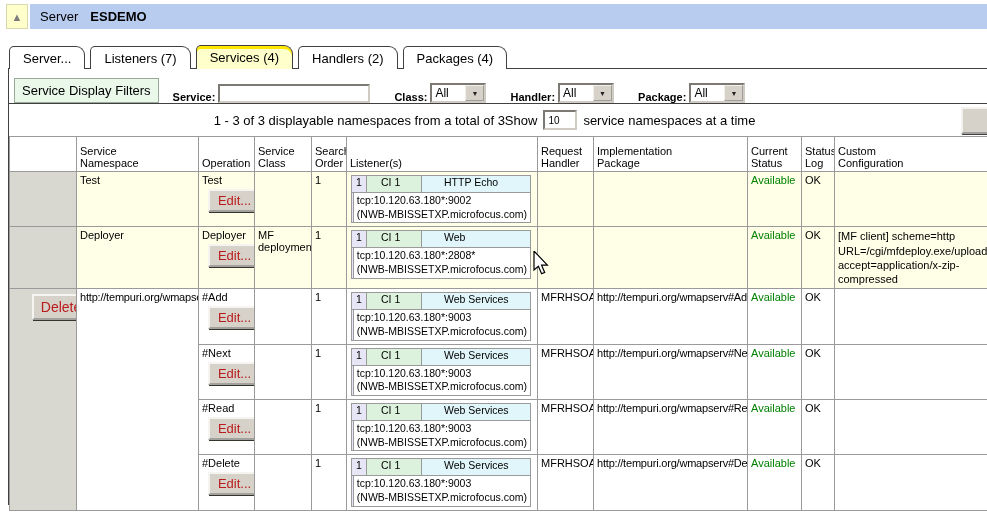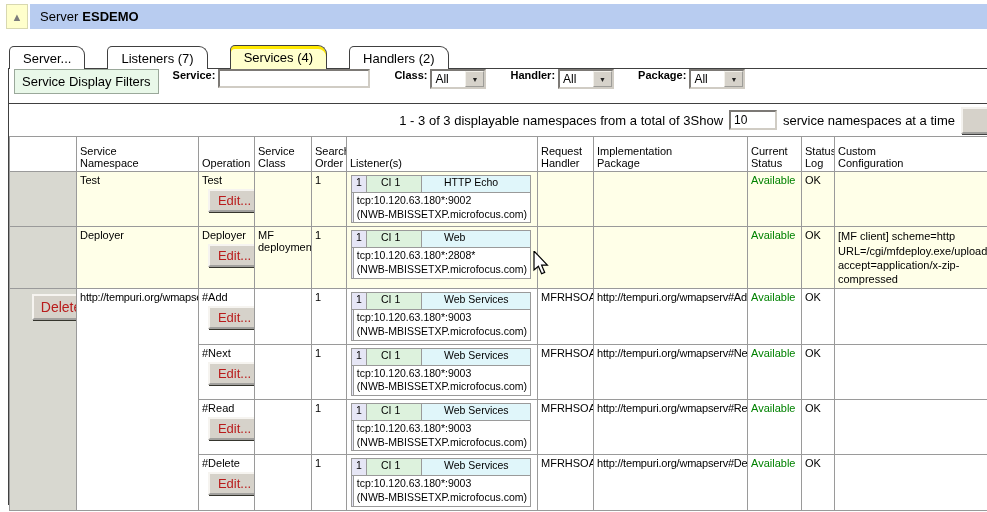--- a/index.html
+++ b/index.html
@@ -4,48 +4,48 @@
 <style>
   html,body{margin:0;padding:0}
   .frame{position:relative;width:987px;height:512px;background:#fff;overflow:hidden;
          font-family:"Liberation Sans",sans-serif;color:#000}
 
   
   .collapse-box{position:absolute;left:6px;top:4px;width:22px;height:25px;background:#ffffcc;
                 border:1px solid #d8d8b0;display:flex;align-items:center;justify-content:center;
                 font-size:11px;color:#7c7c7c;box-sizing:border-box}
   .titlebar{position:absolute;left:30px;top:4px;width:957px;height:25px;background:#b8ccf0;
-            display:flex;align-items:center;padding-left:10px;font-size:13px;box-sizing:border-box;gap:4px}
-
-  
-  .tabs{position:absolute;left:9px;top:45px;display:flex;gap:22px;z-index:2;align-items:flex-end}
+            display:flex;align-items:center;padding-left:10px;font-size:13px;box-sizing:border-box;gap:12px}
+
+  
+  .tabs{position:absolute;left:9px;top:45px;display:flex;gap:5px;z-index:2;align-items:flex-end}
   .tab{height:23px;background:#fff;border:1px solid #404040;border-bottom:none;
        border-radius:5px 9px 0 0;padding:4px 13px 0;font-size:13px;box-sizing:border-box;white-space:nowrap}
   .tab.active{height:24px;background:#ffffcc;box-shadow:inset 0 3px 0 #ffe800;z-index:3}
 
   
   .panel{position:absolute;left:8px;top:68px;width:979px;height:437px;background:#fff;
          border-left:1px solid #404040;border-top:1px solid #404040;box-sizing:border-box}
 
-  .filter-row{height:35px;border-bottom:1px solid #404040;display:flex;align-items:flex-start;
+  .filter-row{height:35px;border-bottom:1px solid #404040;display:flex;align-items:flex-end;
               padding-left:5px;box-sizing:border-box}
   .sdf{background:#e9f8e9;border:1px solid #9aa89a;font-size:13px;padding:4px 7px;margin-right:14px;white-space:nowrap}
   .flabel{font-weight:bold;font-size:11px;margin-right:3px;white-space:nowrap}
   .finput{width:152px;height:19px;border:2px inset #d0ccc4;font-size:12px;padding:0 2px;
           box-sizing:border-box;margin-right:24px;font-family:inherit}
   .sel{display:inline-flex;align-items:stretch;border:2px inset #d0ccc4;background:#fff;height:20px;
        box-sizing:border-box;margin-right:24px}
   .sel .v{font-size:12px;padding:1px 3px;min-width:27px}
   .sel .a{width:17px;background:#d6d2ca;border:1px outset #f2f0ea;display:flex;align-items:center;
           justify-content:center;font-size:7px;color:#222}
 
   .info-row{height:32px;display:flex;align-items:center;font-size:13px;
-            padding:0 32px 0 5px;justify-content:flex-end;box-sizing:border-box}
+            padding:0 32px 0 5px;justify-content:center;box-sizing:border-box}
   .show-wrap{display:flex;align-items:center;gap:6px}
-  .show-input{width:48px;height:20px;border:2px inset #d0ccc4;font-size:12px;padding:0 3px;
+  .show-input{width:34px;height:20px;border:2px inset #d0ccc4;font-size:10px;padding:0 3px;
               box-sizing:border-box;font-family:inherit}
   .nav-stub{position:absolute;left:961px;top:107px;width:34px;height:23px;background:#d6d2ca;
             border:2px outset #f4f2ee;box-shadow:1px 1px 0 #404040}
 
   
   table.grid{border-collapse:collapse;table-layout:fixed;width:978px;border:1px solid #808080}
   .grid th,.grid td{border:1px solid #9a9a9a;padding:2px 3px;vertical-align:top;
                     font-size:11px;text-align:left;overflow:hidden}
   .grid th{vertical-align:bottom;font-weight:normal;white-space:pre-line;background:#fff;height:30px}
   .gray{background:#d8d8d0}
@@ -81,20 +81,21 @@
   <div class="titlebar">
     <span>Server</span>
     <b>ESDEMO</b>
   </div>
 
   <div class="tabs">
     <div class="tab">Server...</div>
     <div class="tab">Listeners (7)</div>
     <div class="tab active">Services (4)</div>
     <div class="tab">Handlers (2)</div>
+    <div class="tab">Packages (4)</div>
   </div>
 
   <div class="panel">
 
     <div class="filter-row">
       <span class="sdf">Service Display Filters</span>
       <span class="flabel">Service:</span>
       <input class="finput" type="text" value="" style="">
       <span class="flabel">Class:</span>
       <span class="sel">

